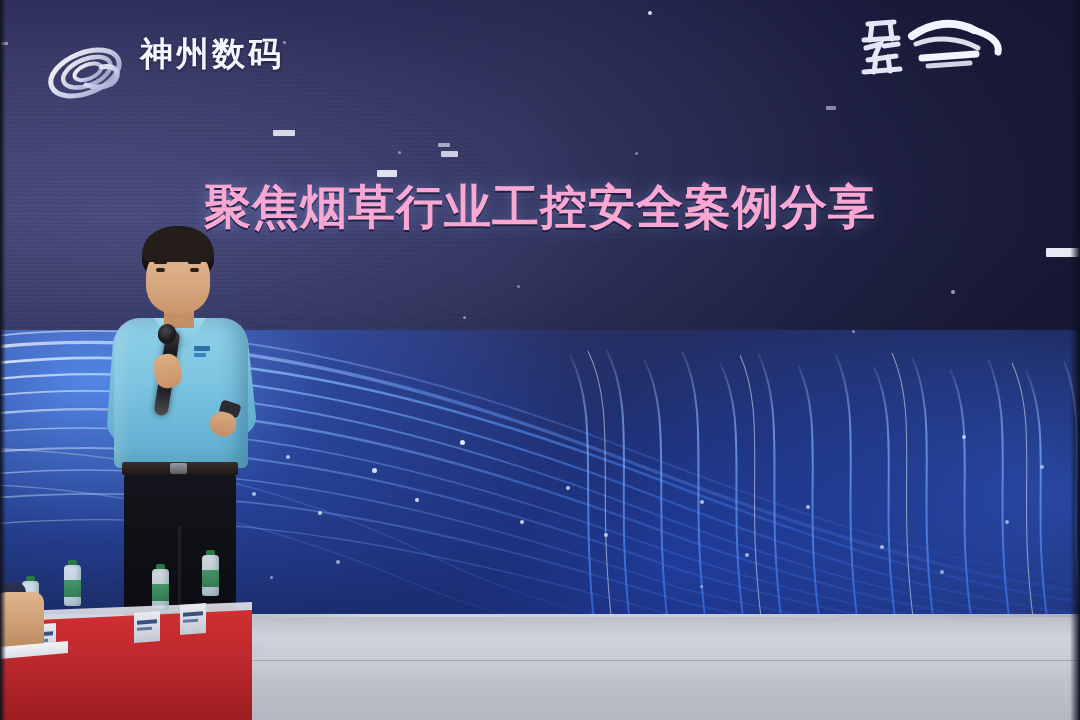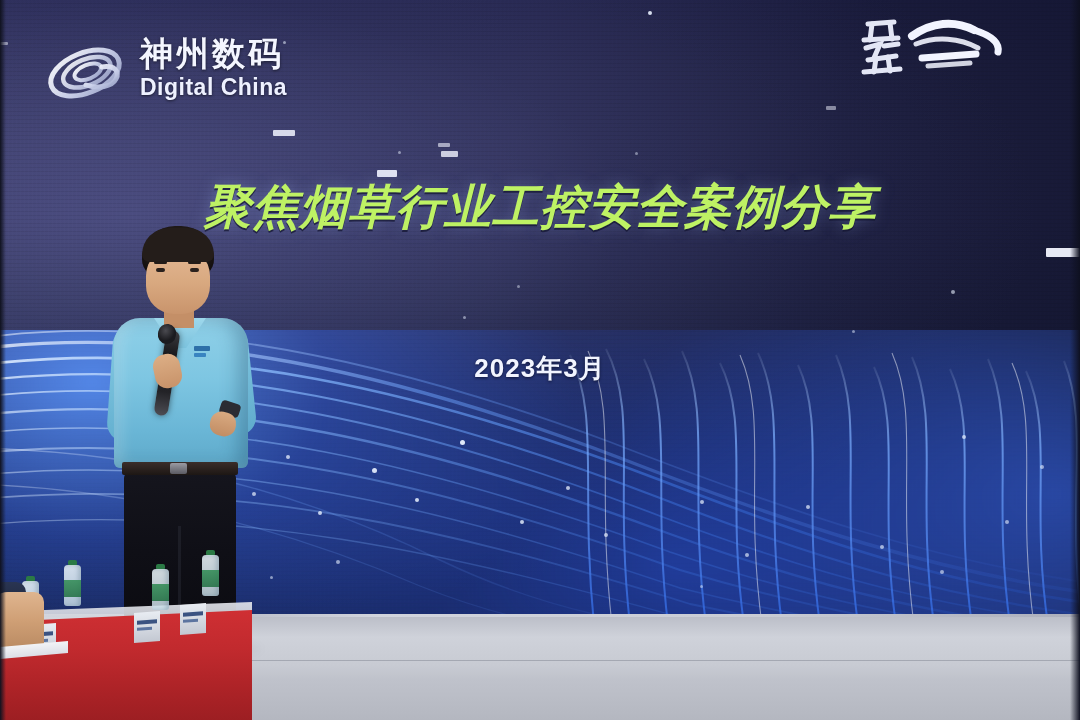--- a/index.html
+++ b/index.html
@@ -73,25 +73,24 @@
 
   
   .dash{position:absolute;background:#f2f4ff;border-radius:1px;opacity:.92;}
 
   
   .slide-title{
     position:absolute;left:0;right:0;top:183px;
     text-align:center;
     font-size:47px;line-height:1.04;
     font-weight:bold;
-    color:#bef264;
+    color:#f9a8d4;
     letter-spacing:1px;
     text-shadow:0 2px 0 rgba(20,22,50,.75), 0 0 16px rgba(160,185,255,.35);
     white-space:nowrap;
-    font-style:italic;
   }
   .slide-date{
     position:absolute;left:0;right:0;top:351px;
     text-align:center;
     font-size:26px;font-weight:bold;color:#f2f5ff;
     letter-spacing:1px;
     text-shadow:0 1px 3px rgba(10,12,40,.8);
   }
   .slide-company{
     position:absolute;left:0;right:0;top:454px;
@@ -415,21 +414,20 @@
     <span class="dash" style="left:273px;top:130px;width:22px;height:6px;opacity:.85;"></span>
     <span class="dash" style="left:441px;top:151px;width:17px;height:6px;opacity:.8;"></span>
     <span class="dash" style="left:377px;top:170px;width:20px;height:7px;opacity:.9;"></span>
     <span class="dash" style="left:438px;top:143px;width:12px;height:4px;opacity:.6;"></span>
     <span class="dash" style="left:1046px;top:248px;width:34px;height:9px;opacity:.95;"></span>
     <span class="dash" style="left:826px;top:106px;width:10px;height:4px;opacity:.5;"></span>
     <span class="dash" style="left:0px;top:42px;width:8px;height:3px;opacity:.5;"></span>
   </div>
 
   <div class="slide-title">聚焦烟草行业工控安全案例分享</div>
-  <div class="slide-date">2023年3月</div>
 
   <div class="brand">
     <span class="brand-mark">
       <svg viewBox="0 0 86 72" width="86" height="72">
         <defs>
           <linearGradient id="swg" x1="0" y1="0" x2="1" y2="1">
             <stop offset="0%" stop-color="#ffffff"></stop>
             <stop offset="55%" stop-color="#cdd3ec"></stop>
             <stop offset="100%" stop-color="#9aa3c9"></stop>
           </linearGradient>
@@ -437,21 +435,20 @@
         <g transform="rotate(-22 43 36)" fill="none" stroke="url(#swg)">
           <ellipse cx="43" cy="36" rx="36" ry="20" stroke-width="5" opacity=".95"></ellipse>
           <ellipse cx="45" cy="36" rx="25" ry="13" stroke-width="4.5" opacity=".9"></ellipse>
           <ellipse cx="46" cy="36" rx="14" ry="7" stroke-width="4" opacity=".95"></ellipse>
         </g>
         <path d="M60,30 C72,28 78,34 74,42 C70,50 56,52 44,48" fill="none" stroke="url(#swg)" stroke-width="5" stroke-linecap="round" opacity=".95"></path>
       </svg>
     </span>
     <span class="brand-text">
       <span class="brand-cn">神州数码</span>
-      <span class="brand-en">Digital China</span>
     </span>
   </div>
 
   <div class="event-logo">
     <div class="event-cal">
       <svg width="190" height="66" viewBox="0 0 190 66">
         <g fill="none" stroke="#eef1ff" stroke-linecap="round" stroke-width="5" opacity=".95">
           <path d="M18,10 L44,8"></path>
           <path d="M22,10 L20,26"></path>
           <path d="M40,9 L42,25"></path>

